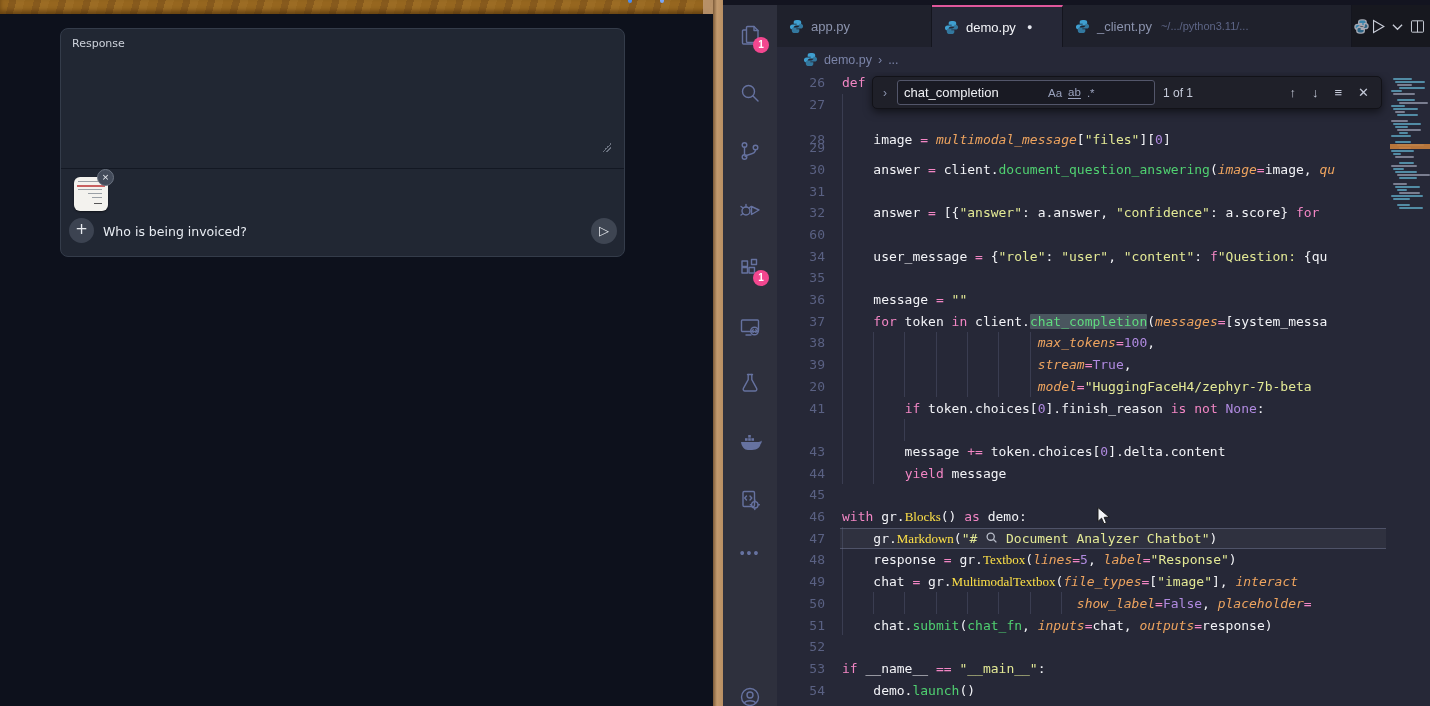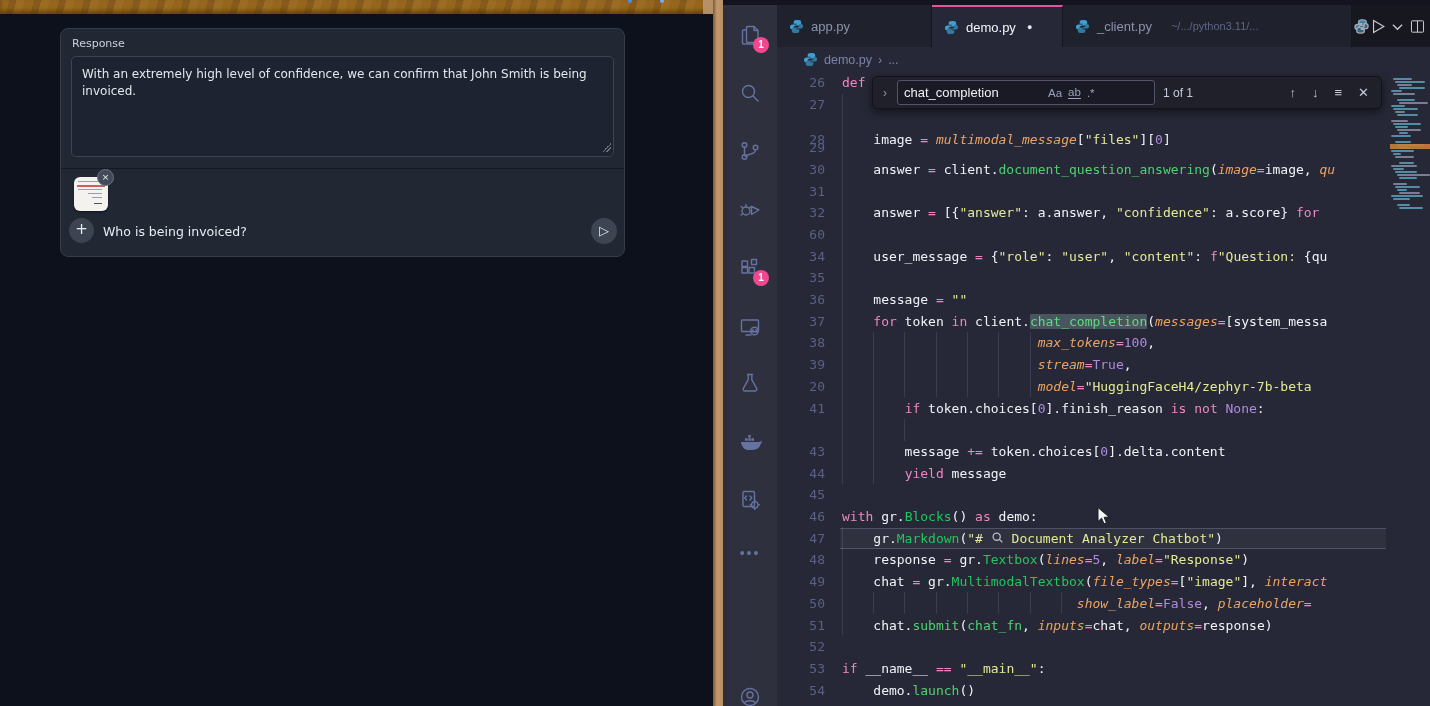--- a/index.html
+++ b/index.html
@@ -47,40 +47,40 @@
   .ab-item { position:absolute; left:15px; width:24px; height:24px; cursor:pointer; }
   .ab-item svg { width:24px; height:24px; stroke:#6672a0; fill:none; stroke-width:1.4; stroke-linecap:round; stroke-linejoin:round; }
   .ab-badge { position:absolute; right:-7px; bottom:-6px; min-width:16px; height:16px; border-radius:9px;
     background:#f2478f; color:#fff; font-size:10px; line-height:16px; text-align:center; font-weight:bold; }
   .ab-dots { color:#6672a0; font-size:14px; letter-spacing:2px; }
 
   #tabbar { position:absolute; left:54px; top:5px; width:653px; height:42px; background:#1b1c25; display:flex; }
   .tab { position:relative; height:42px; display:flex; align-items:center; padding:0 12px; gap:7px;
     background:#1f212c; border-right:1px solid #14151e; font-size:13px; color:#8b93ad; cursor:pointer; }
   .tab.active { background:#262837; color:#f4f5f9; border-top:2px solid #e0579b; }
-  .tab .desc { font-size:11px; color:#5d6586; margin-left:12px; }
+  .tab .desc { font-size:11px; color:#5d6586; margin-left:2px; }
   .tab .dirty { color:#e7e9f0; font-size:9px; margin-left:4px; }
   .tab-fill { flex:1; background:#17181f; position:relative; overflow:hidden; }
   .editor-actions { width:78px; background:#17181f; position:relative; }
   .editor-actions svg { stroke:#c9cdd8; fill:none; stroke-width:1.4; }
   .pyicon { width:15px; height:15px; flex:0 0 auto; }
 
   #breadcrumb { position:absolute; left:54px; top:47px; width:653px; height:25px; background:#262837;
     display:flex; align-items:center; padding-left:26px; gap:6px; font-size:12.5px; color:#7b84a8; }
 
   #editor { position:absolute; left:54px; top:72px; width:653px; height:634px; background:#262837; overflow:hidden; }
   #lines { position:absolute; left:0; top:0; width:609px; height:634px; overflow:hidden; }
   .crow { position:absolute; left:0; height:21.7px; white-space:pre; font-family:"DejaVu Sans Mono",monospace; font-size:13px; line-height:21.7px; }
   .crow .ln { display:inline-block; width:48px; text-align:right; color:#5a6183; }
   .crow .ct { margin-left:17px; }
   .curline { position:absolute; left:63px; width:546px; height:21.7px; background:rgba(255,255,255,.045);
     border-top:1px solid rgba(140,150,180,.35); border-bottom:1px solid rgba(140,150,180,.35); }
   .guide { position:absolute; width:1px; background:rgba(110,120,150,.28); }
   .tw { color:#f2f3f7; } .tk { color:#f286c4; } .to { color:#eea45f; font-style:italic; }
-  .ts { color:#e3e995; } .tn { color:#b08ae0; } .tg { color:#50d171; } .tc { color:#22c55e; }
+  .ts { color:#e3e995; } .tn { color:#b08ae0; } .tg { color:#50d171; } .tc { color:#fde047;font-family:Liberation Serif, serif; }
   .thl { color:#5fdb7f; background:rgba(125,150,150,.42); border-radius:1px; }
   .te svg { width:13px; height:13px; vertical-align:-1px; stroke:#b9bdc9; fill:none; stroke-width:1.6; }
 
   #findwidget { position:absolute; left:95px; top:4px; width:510px; height:33px; background:#1f2029;
     border:1px solid #121218; border-radius:5px; box-shadow:0 3px 9px rgba(0,0,0,.55);
     display:flex; align-items:center; gap:8px; padding:0 8px; z-index:5; }
   .fw-chev { color:#8a92ad; font-size:12px; cursor:pointer; padding:0 2px; }
   .fw-input { display:flex; align-items:center; background:#191a23; border:1px solid #53566a; border-radius:3px;
     height:25px; padding:0 6px; gap:6px; width:258px; }
   .fw-input input { background:transparent; border:none; outline:none; color:#f0f1f5; font-size:13px; width:138px;
@@ -104,21 +104,20 @@
 
 <div id="browser">
   <div id="titlebar">
     <div class="tb-dot" style="left:628px;background:#4a8df0;"></div>
     <div class="tb-dot" style="left:660px;background:#7aa7f5;"></div>
     <div class="tb-end"></div>
   </div>
 
   <div class="gr-card">
     <div class="gr-label">Response</div>
-    <div class="gr-textarea" role="textbox">With an extremely high level of confidence, we can confirm that John Smith is being invoiced.</div>
     <div class="gr-resize" style="right:13px; bottom:104px;"></div>
     <div class="gr-divider"></div>
 
     <div class="gr-thumb">
       <div class="tl" style="top:4px;width:20px;"></div>
       <div class="tr" style="top:8px;"></div>
       <div class="tl" style="top:12px;width:24px;"></div>
       <div class="tl" style="top:16px;width:14px;left:14px;"></div>
       <div class="tl" style="top:20px;width:10px;left:18px;"></div>
       <div class="tl" style="top:26px;width:8px;left:20px;background:#555;"></div>

